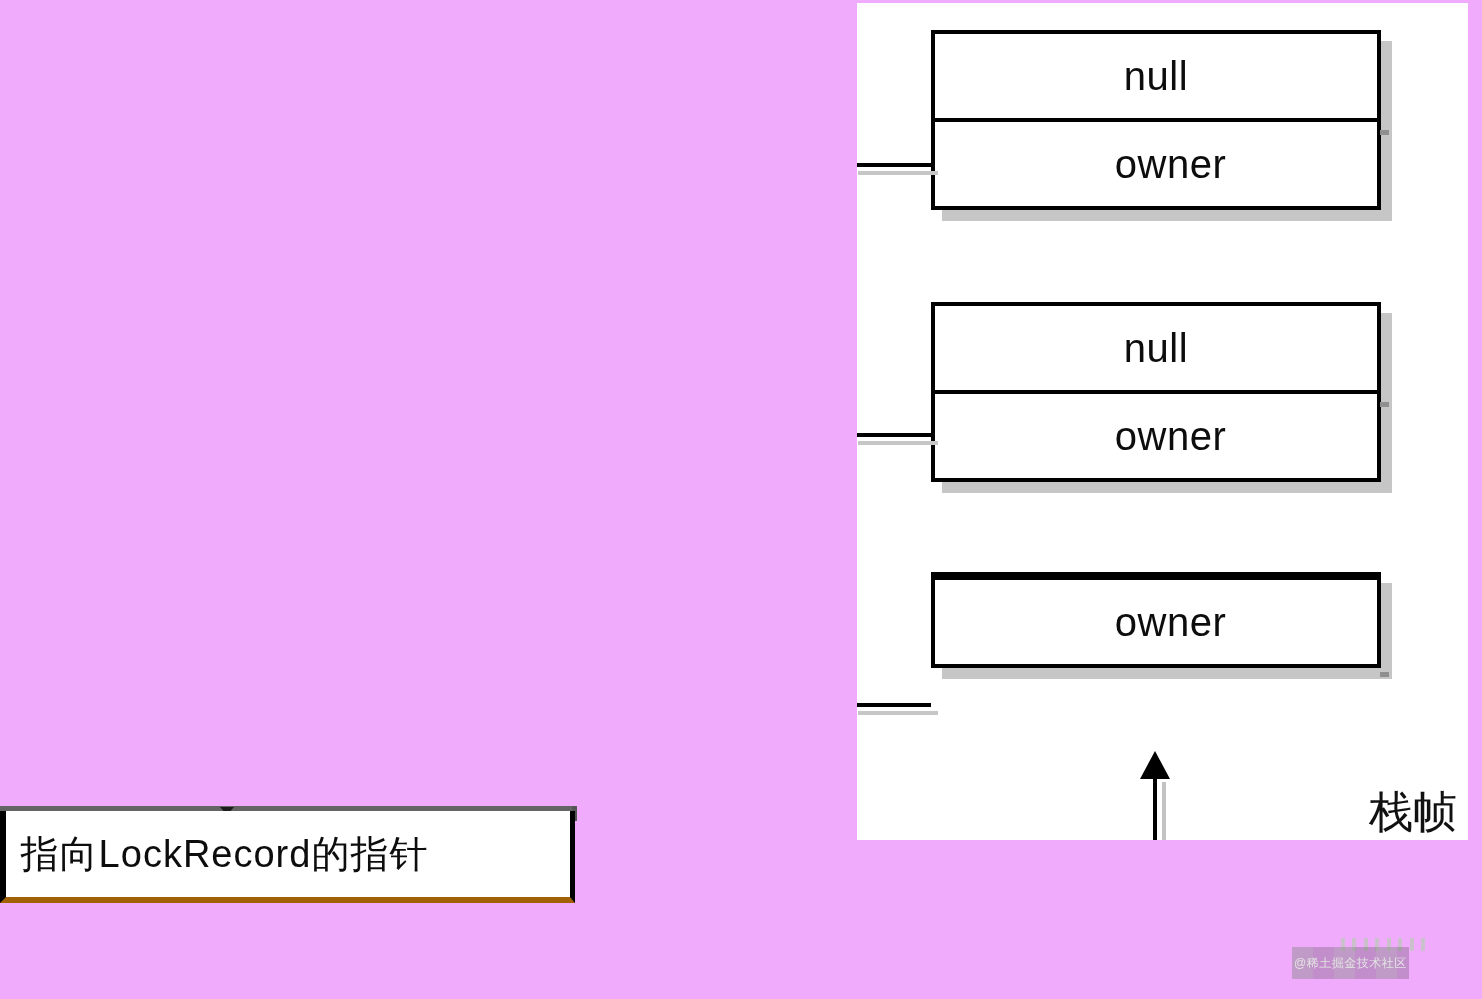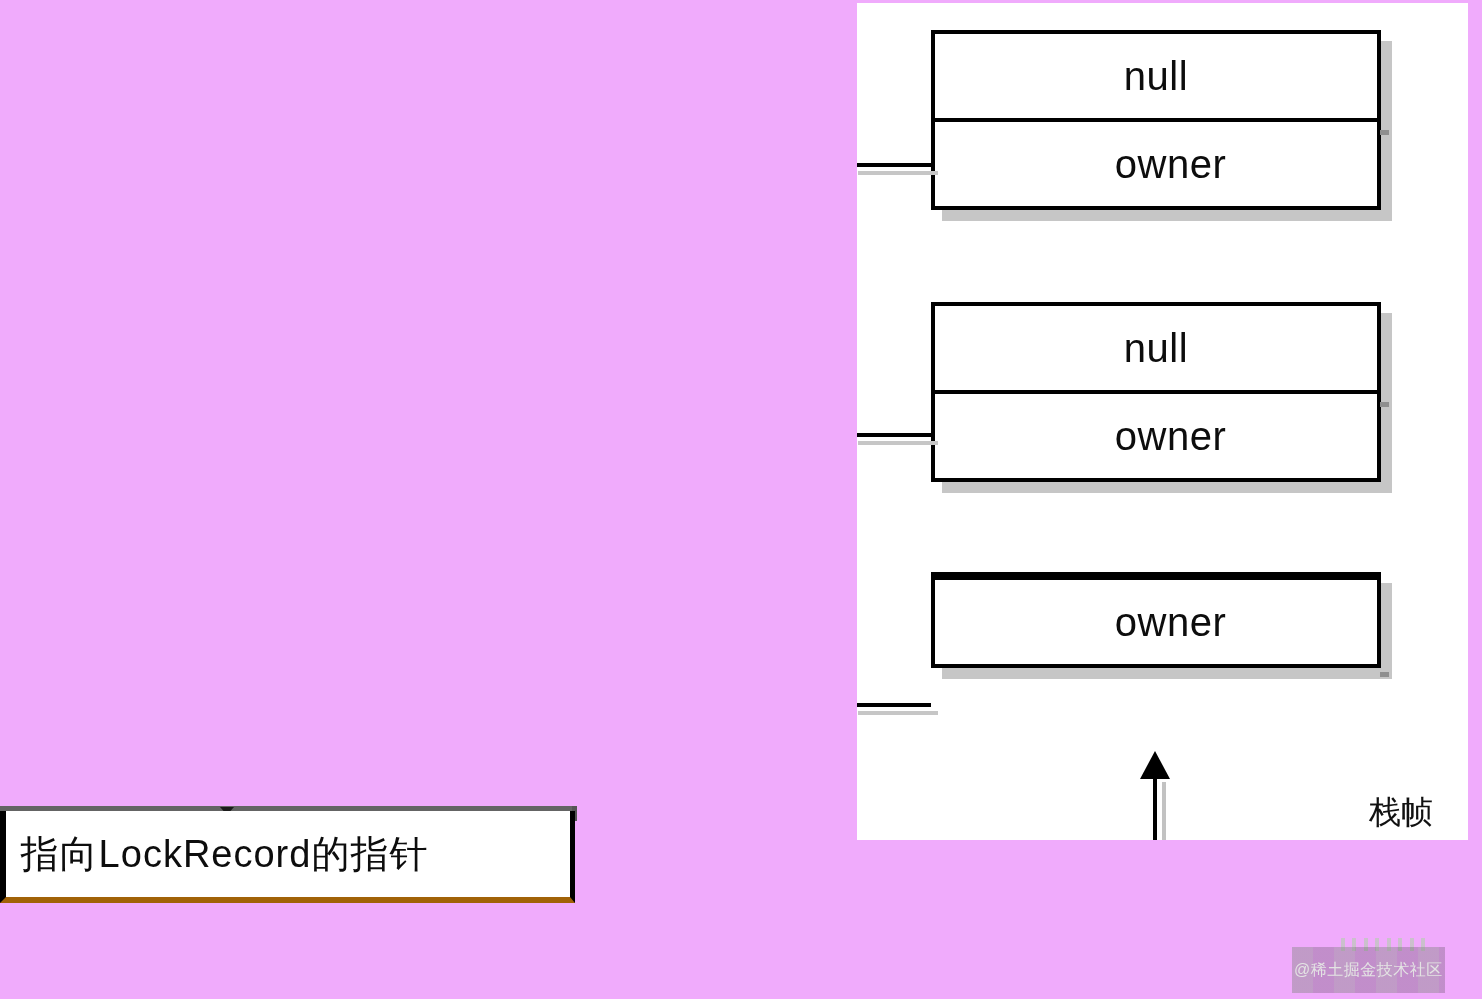--- a/index.html
+++ b/index.html
@@ -30,21 +30,21 @@
   .conn-shadow{position:absolute;left:1px;width:80px;height:4px;background:#c6c6c6;}
   
   .arrow-line{position:absolute;left:296px;top:773px;width:4px;height:64px;background:#000;}
   .arrow-line-shadow{position:absolute;left:305px;top:779px;width:4px;height:58px;background:#c2c2c2;}
   .arrow-head{
     position:absolute;left:283px;top:748px;width:0;height:0;
     border-left:15px solid transparent;border-right:15px solid transparent;
     border-bottom:28px solid #000;
   }
   .frame-label{
-    position:absolute;left:512px;top:788px;font-size:32px;line-height:42px;color:#111;
+    position:absolute;left:512px;top:788px;font-size:44px;line-height:42px;color:#111;
     white-space:nowrap;
   }
   
   .mw-topline{position:absolute;left:0;top:806px;width:577px;height:5px;background:#646464;}
   .mw-topline-corner{position:absolute;left:572px;top:806px;width:5px;height:15px;background:#555;}
   .mw-notch{
     position:absolute;left:220px;top:807px;width:0;height:0;
     border-left:7px solid transparent;border-right:7px solid transparent;
     border-top:8px solid #1c1c1c;
   }
@@ -55,22 +55,22 @@
   }
   .mw-cell{display:flex;align-items:center;justify-content:center;background:#fff;}
   .mw-cell.pointer{width:437px;font-size:38px;letter-spacing:1px;}
   .mw-cell.bits{flex:1;border-left:7px solid #000;font-size:40px;}
   
   .wm-bars{
     position:absolute;left:1341px;top:938px;width:88px;height:13px;opacity:.85;
     background:repeating-linear-gradient(90deg,#c4c4c4 0 4px,transparent 4px 11.5px);
   }
   .wm-text{
-    position:absolute;left:1292px;top:947px;font-size:16px;line-height:24px;color:#e3e3e3;
-    padding:11px 2px;white-space:nowrap;letter-spacing:.5px;
+    position:absolute;left:1292px;top:947px;font-size:12px;line-height:24px;color:#e3e3e3;
+    padding:4px 2px;white-space:nowrap;letter-spacing:.5px;
     background:repeating-linear-gradient(90deg,rgba(135,135,135,.45) 0 21px,rgba(55,55,55,.25) 21px 42px);
     text-align:center;
   }
 </style>
 </head>
 <body>
 
 <div id="canvas">
 
   <div class="panel">

